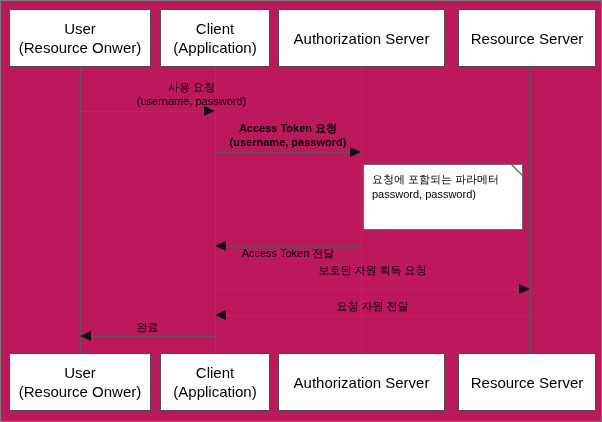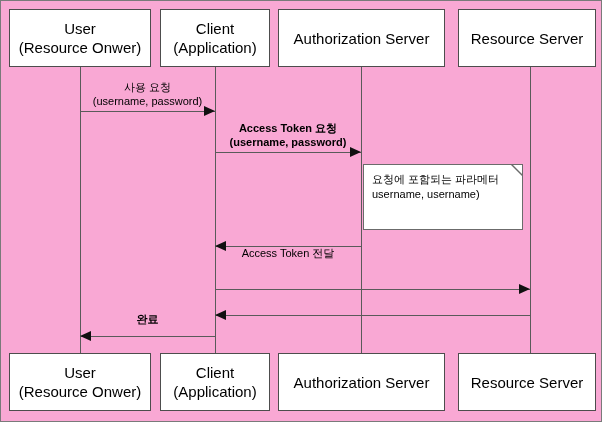--- a/index.html
+++ b/index.html
@@ -4,21 +4,21 @@
 <style>
   html, body {
     margin: 0;
     padding: 0;
     background: #ffffff;
   }
   #canvas {
     position: relative;
     width: 602px;
     height: 422px;
-    background: #f9a8d4;
+    background: #be185d;
     border: 1px solid #7a7a7a;
     box-sizing: border-box;
     font-family: "Liberation Sans", "DejaVu Sans", sans-serif;
     overflow: hidden;
   }
 
   
   .actor-box {
     position: absolute;
     box-sizing: border-box;
@@ -135,58 +135,62 @@
     <div>Client</div>
     <div class="line2">(Application)</div>
   </div>
   <div class="actor-box" style="left:277px; top:8px; width:167px; height:58px;">
     <div>Authorization Server</div>
   </div>
   <div class="actor-box" style="left:457px; top:8px; width:138px; height:58px;">
     <div>Resource Server</div>
   </div>
 
-  <div class="msg-label" style="left:79px; top:79px; width:135px;">
+  <div class="msg-label" style="left:79px; top:79px; width:135px;padding-left:44px;">
     <div>사용 요청</div>
     <div>(username, password)</div>
   </div>
   <div class="msg" style="left:79px; top:110px; width:135px;"></div>
   <div class="arrowhead right" style="left:203px; top:105px;"></div>
 
   <div class="msg-label" style="left:214px; top:120px; width:146px;font-weight:bold;">
     <div>Access Token 요청</div>
     <div>(username, password)</div>
   </div>
   <div class="msg" style="left:214px; top:151px; width:146px;"></div>
   <div class="arrowhead right" style="left:349px; top:146px;"></div>
 
   <div class="note" style="left:362px; top:163px; width:160px; height:66px;">
     <div class="note-fold"></div>
     <div class="note-fold-inner"></div>
     <div class="note-text">
       <div class="nt-line">요청에 포함되는 파라메터</div>
-      <div class="nt-line">username, username)</div>
+      <div class="nt-line">password, password)</div>
     </div>
   </div>
 
   <div class="msg-label" style="left:214px; top:229px; width:146px;margin-top:16px;">
     <div>Access Token 전달</div>
   </div>
   <div class="msg" style="left:214px; top:245px; width:146px;"></div>
   <div class="arrowhead left" style="left:214px; top:240px;"></div>
 
   <div class="msg-label" style="left:214px; top:262px; width:315px;">
+    <div>보호된 자원 획득 요청</div>
   </div>
   <div class="msg" style="left:214px; top:288px; width:315px;"></div>
   <div class="arrowhead right" style="left:518px; top:283px;"></div>
 
+  <div class="msg-label" style="left:214px; top:298px; width:315px;">
+    <div>요청 자원 전달</div>
+  </div>
   <div class="msg" style="left:214px; top:314px; width:315px;"></div>
   <div class="arrowhead left" style="left:214px; top:309px;"></div>
 
-  <div class="msg-label" style="left:79px; top:311px; width:135px;font-weight:bold;">
+  <div class="msg-label" style="left:79px; top:319px; width:135px;">
     <div>완료</div>
   </div>
   <div class="msg" style="left:79px; top:335px; width:135px;"></div>
   <div class="arrowhead left" style="left:79px; top:330px;"></div>
 
   <div class="actor-box" style="left:8px; top:352px; width:142px; height:58px;">
     <div>User</div>
     <div class="line2">(Resource Onwer)</div>
   </div>
   <div class="actor-box" style="left:159px; top:352px; width:110px; height:58px;">

